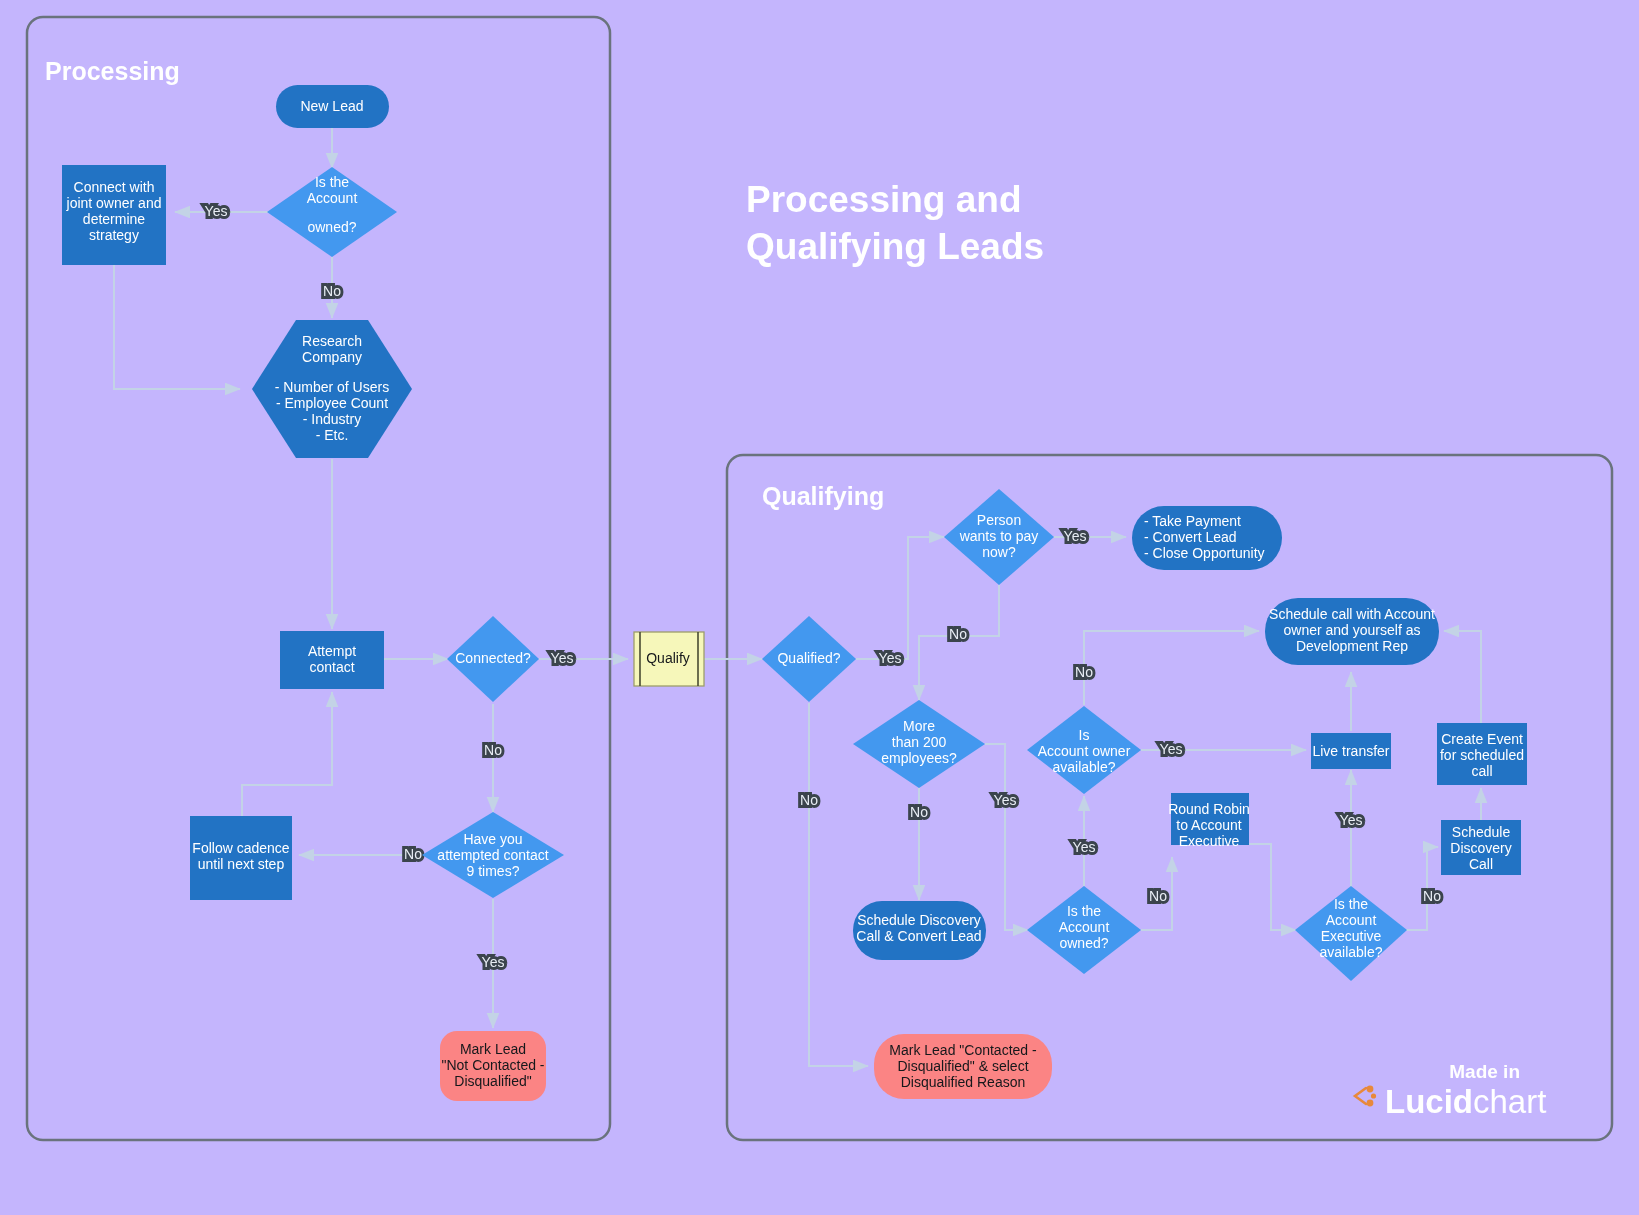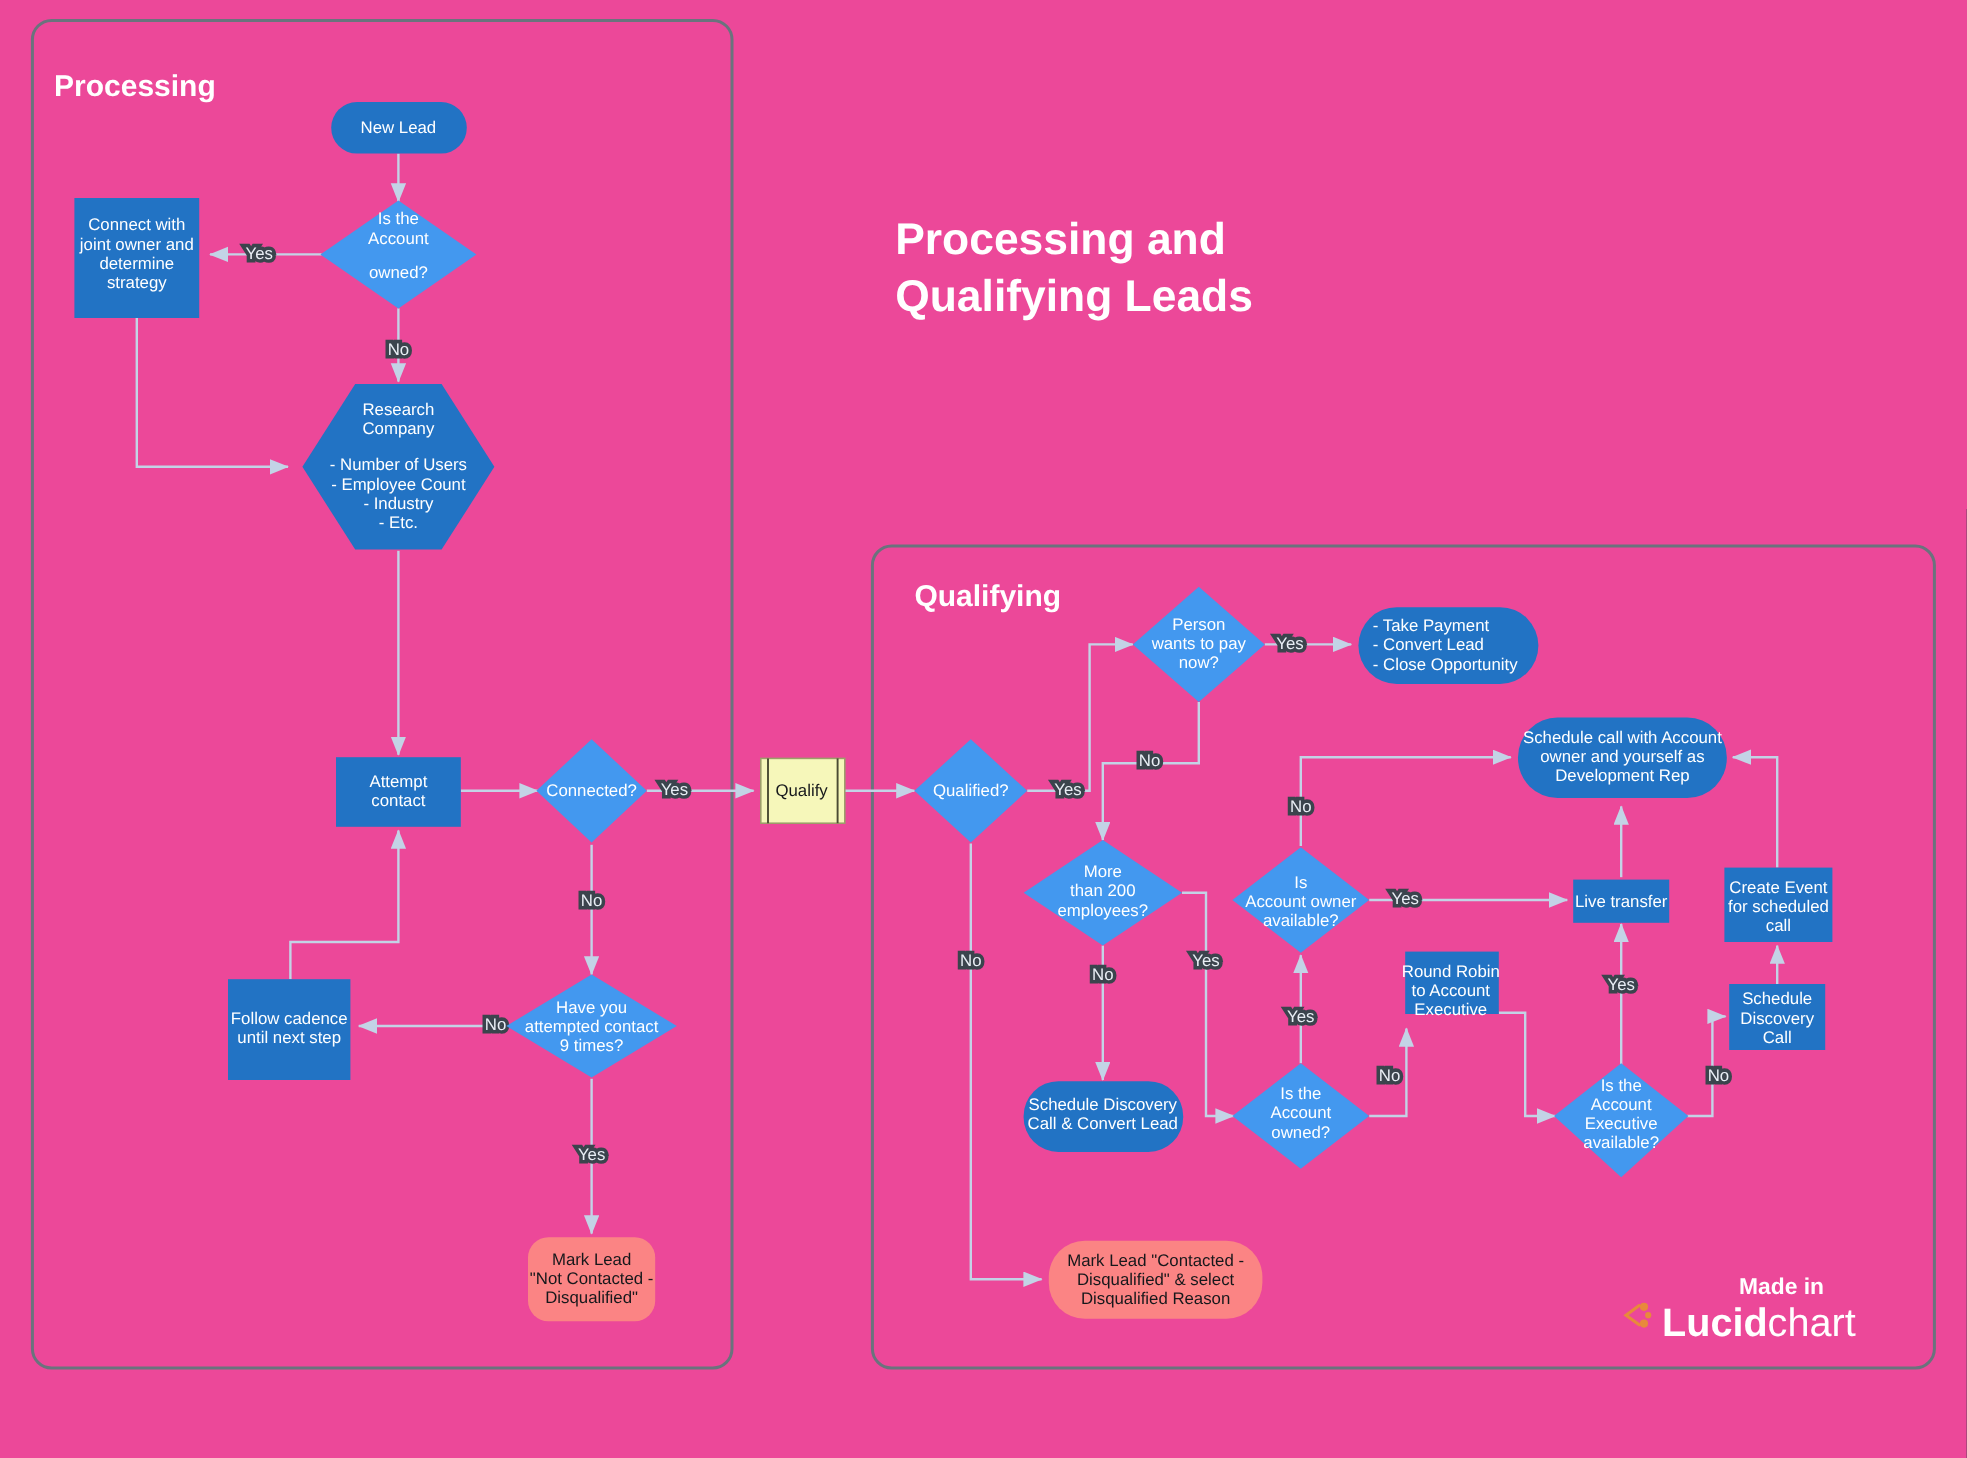--- a/index.html
+++ b/index.html
@@ -4,21 +4,21 @@
 <style>
   html, body {
     margin: 0;
     padding: 0;
     background: #3b444d;
   }
   #canvas {
     position: relative;
     width: 1639px;
     height: 1215px;
-    background: #ec4899;
+    background: #c4b5fd;
     font-family: "Liberation Sans", sans-serif;
     overflow: hidden;
   }
   svg.layer {
     position: absolute;
     left: 0;
     top: 0;
     width: 1639px;
     height: 1215px;
   }

